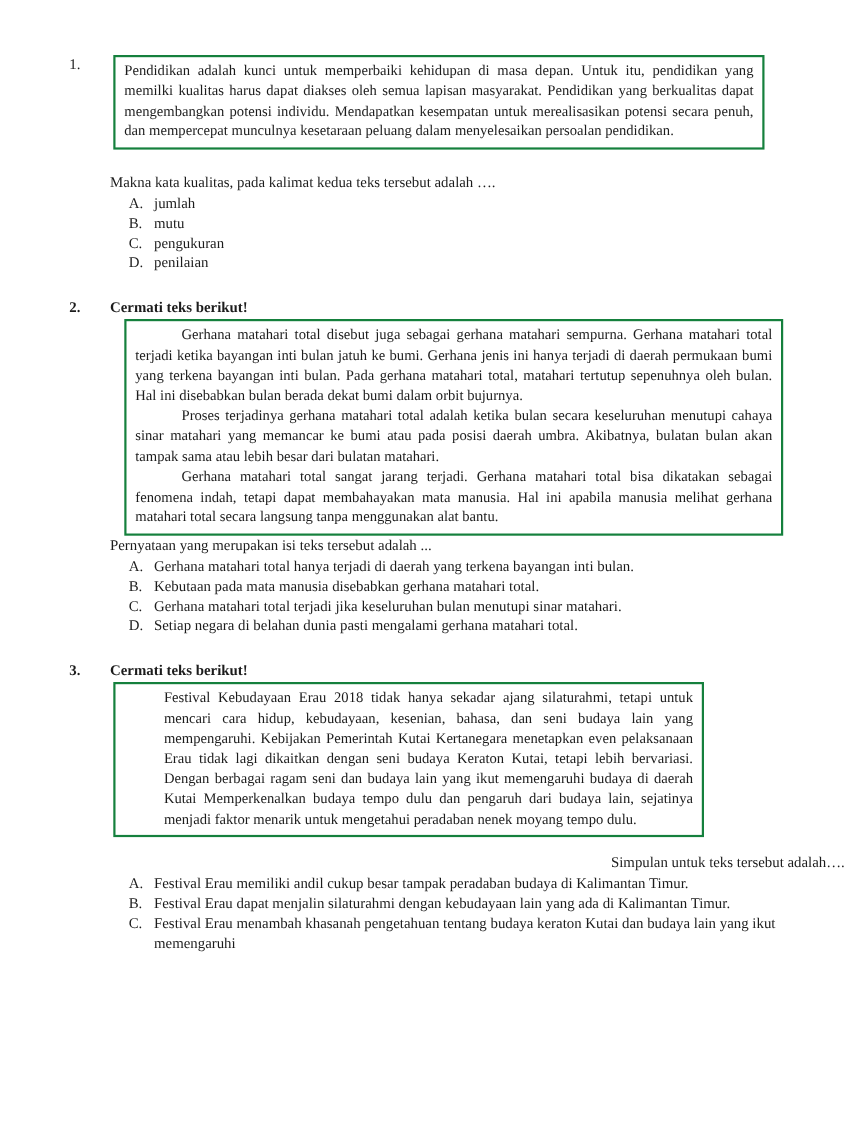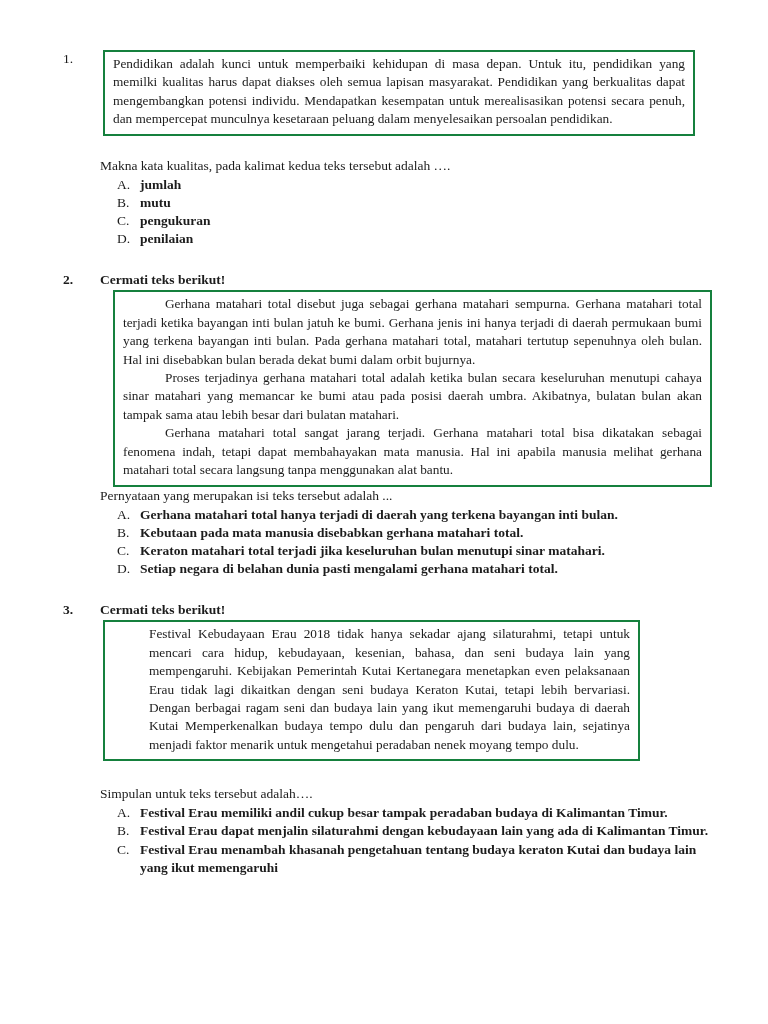--- a/index.html
+++ b/index.html
@@ -51,40 +51,39 @@
   .q2-box { width: 599px; margin-left: 13px; }
   .q2-box p { text-indent: 42px; }
   .q3-box { width: 537px; margin-left: 3px; padding-left: 44px; }
   .stem {
     font-size: 13.5px;
     line-height: 18px;
     margin: 0 0 1px 0;
   }
   .stem-q1 { margin-top: 21px; }
   .stem-q2 { }
-  .stem-q3 { margin-top: 24px; }
+  .stem-q3 { margin-top: 14px; text-align: right; }
   .options {
     margin: 0;
     padding: 0;
     list-style: none;
   }
   .option-row {
     display: flex;
     font-size: 13.5px;
     line-height: 18.2px;
     padding-left: 17px;
   }
   .option-letter {
     width: 23px;
     flex-shrink: 0;
   }
   .option-text {
     flex: 1;
     padding-right: 60px;
-    font-weight: bold;
   }
 </style>
 </head>
 <body>
 
 <div class="page">
 
   <section class="question">
     <span class="q-num">1.</span>
     <div class="passage-box q1-box">
@@ -124,21 +123,21 @@
       <li class="option-row">
         <span class="option-letter">A.</span>
         <span class="option-text">Gerhana matahari total hanya terjadi di daerah yang terkena bayangan inti bulan.</span>
       </li>
       <li class="option-row">
         <span class="option-letter">B.</span>
         <span class="option-text">Kebutaan pada mata manusia disebabkan gerhana matahari total.</span>
       </li>
       <li class="option-row">
         <span class="option-letter">C.</span>
-        <span class="option-text">Keraton matahari total terjadi jika keseluruhan bulan menutupi sinar matahari.</span>
+        <span class="option-text">Gerhana matahari total terjadi jika keseluruhan bulan menutupi sinar matahari.</span>
       </li>
       <li class="option-row">
         <span class="option-letter">D.</span>
         <span class="option-text">Setiap negara di belahan dunia pasti mengalami gerhana matahari total.</span>
       </li>
     </ul>
   </section>
 
   <section class="question">
     <span class="q-num bold">3.</span>

